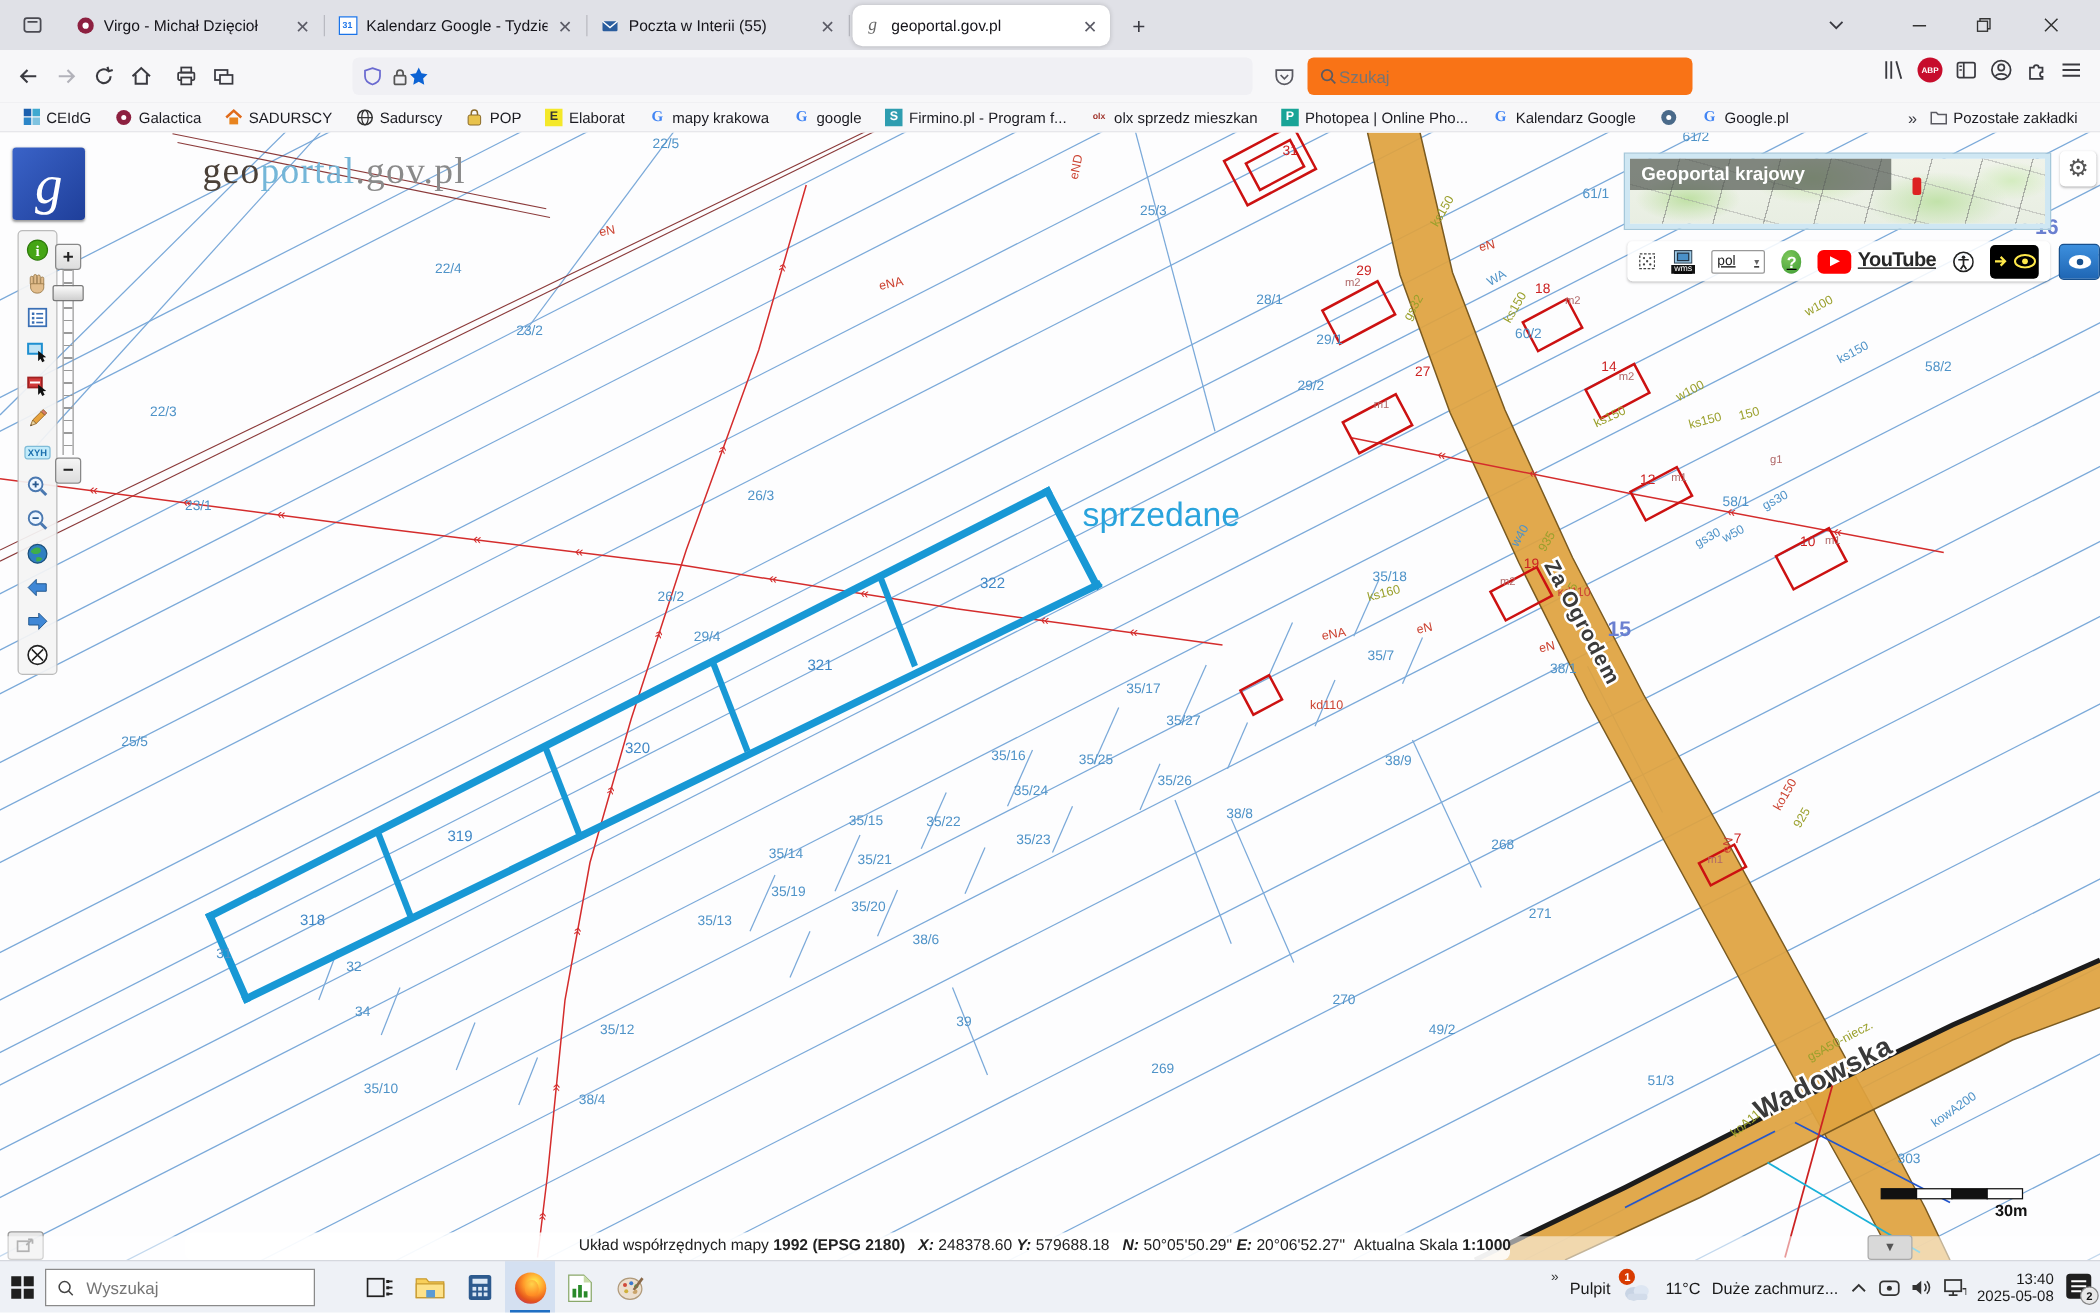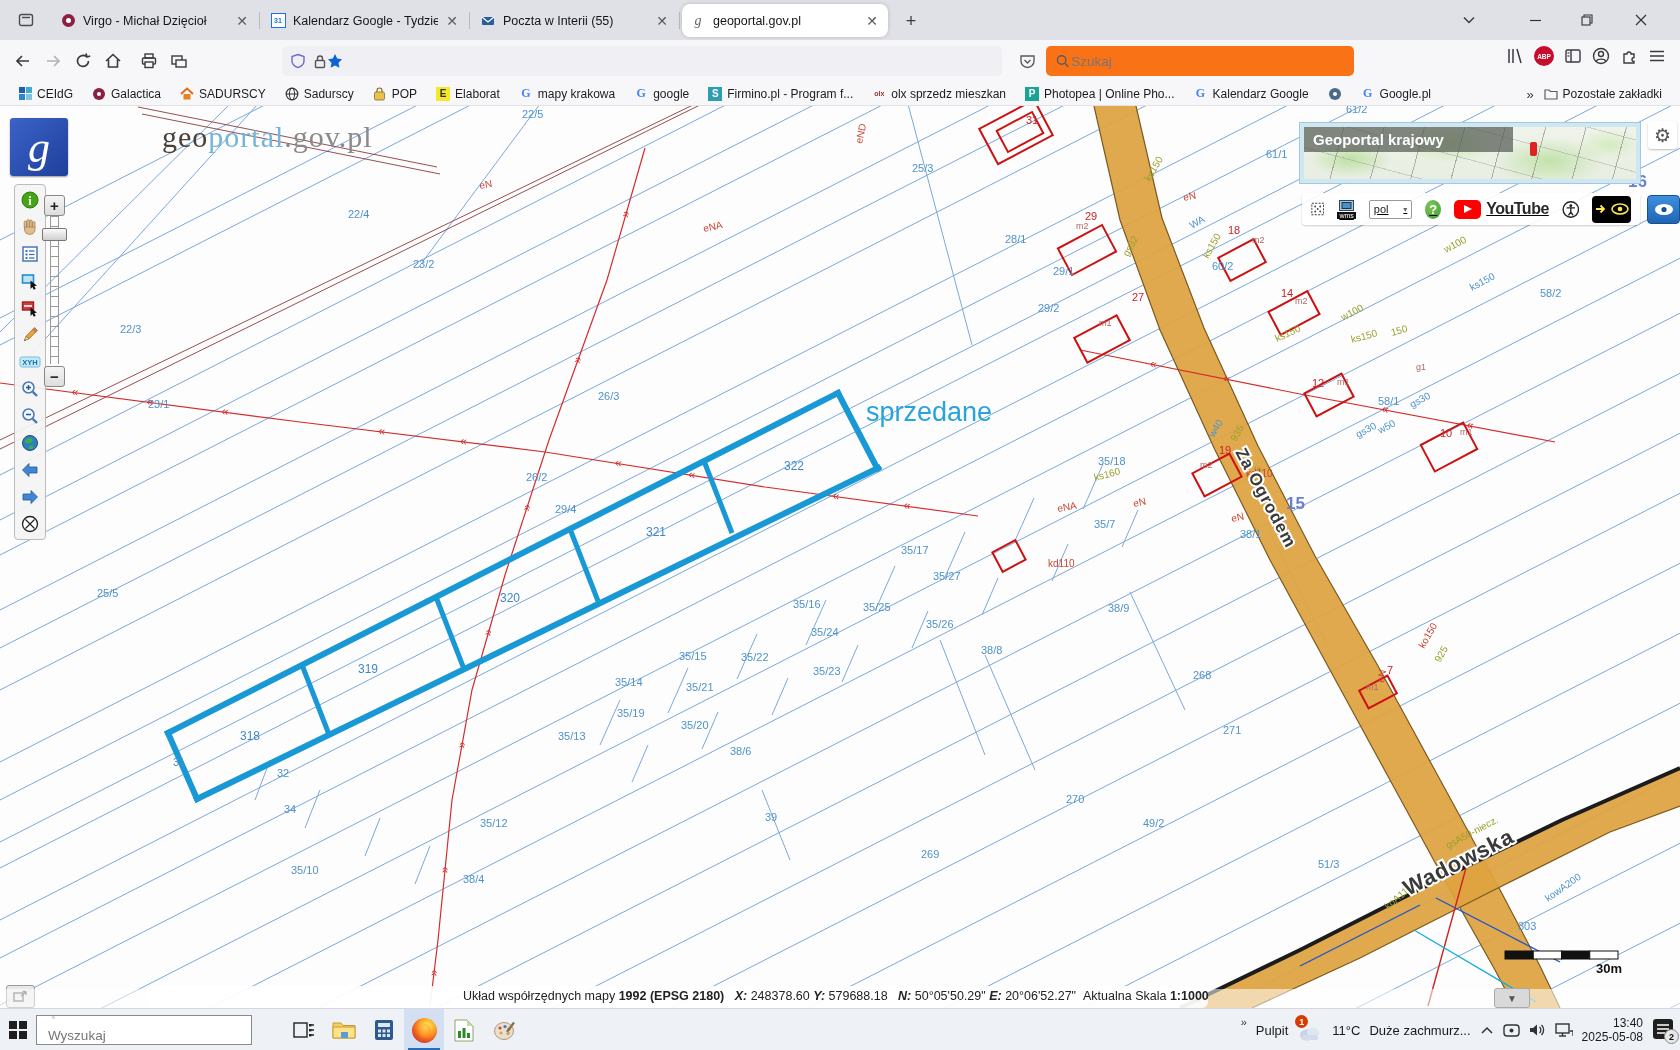--- a/index.html
+++ b/index.html
@@ -67,21 +67,21 @@
   #gp-statusbar{position:absolute;left:148px;top:880px;width:1060px;height:22px;background:rgba(255,255,255,.85);border-radius:6px;}
   #gp-statustext{position:absolute;left:315px;top:3px;font-size:12.5px;color:#222;white-space:nowrap;}
   #gp-statustext b{font-weight:bold;}
   #gp-statustext .lbl{font-weight:bold;font-style:italic;}
   #gp-mapdrop{position:absolute;left:1494px;top:882px;width:34px;height:18px;background:#d9d9d9;border:1px solid #aaa;border-radius:3px;color:#555;font-size:10px;display:flex;align-items:center;justify-content:center;}
   
   #taskbar{position:absolute;left:0;top:1008px;width:1680px;height:42px;background:#eef1f6;border-top:1px solid #d5d8de;display:flex;align-items:center;}
   #tb-start{width:36px;height:42px;display:flex;align-items:center;justify-content:center;}
   .winlogo{display:grid;grid-template-columns:8px 8px;grid-template-rows:8px 8px;gap:1.5px;}
   .winlogo div{background:#1f1f1f;}
-  #tb-search{width:216px;height:30px;background:#fff;border:1px solid #8a8a8a;display:flex;gap:8px;padding:0 9px;box-sizing:border-box;flex-direction:column;}
+  #tb-search{width:216px;height:30px;background:#fff;border:1px solid #8a8a8a;display:flex;align-items:center;gap:8px;padding:0 9px;box-sizing:border-box;}
   .tb-icon{width:40px;height:42px;display:flex;align-items:center;justify-content:center;position:relative;}
   .tb-icon.active{background:rgba(180,205,235,.45);}
   .tb-icon.active:after{content:"";position:absolute;left:4px;right:4px;bottom:0;height:3px;background:#1f6fc4;}
   #tb-right{position:absolute;right:4px;top:0;height:42px;display:flex;align-items:center;gap:9px;font-size:13px;color:#1a1a1a;}
   #tb-clock{text-align:right;font-size:12px;line-height:14px;color:#1a1a1a;}
   .badge{position:absolute;border-radius:50%;background:#d83b01;color:#fff;font-size:9px;font-weight:bold;display:flex;align-items:center;justify-content:center;}
   svg{display:block;}
 </style>
 </head>
 <body>

